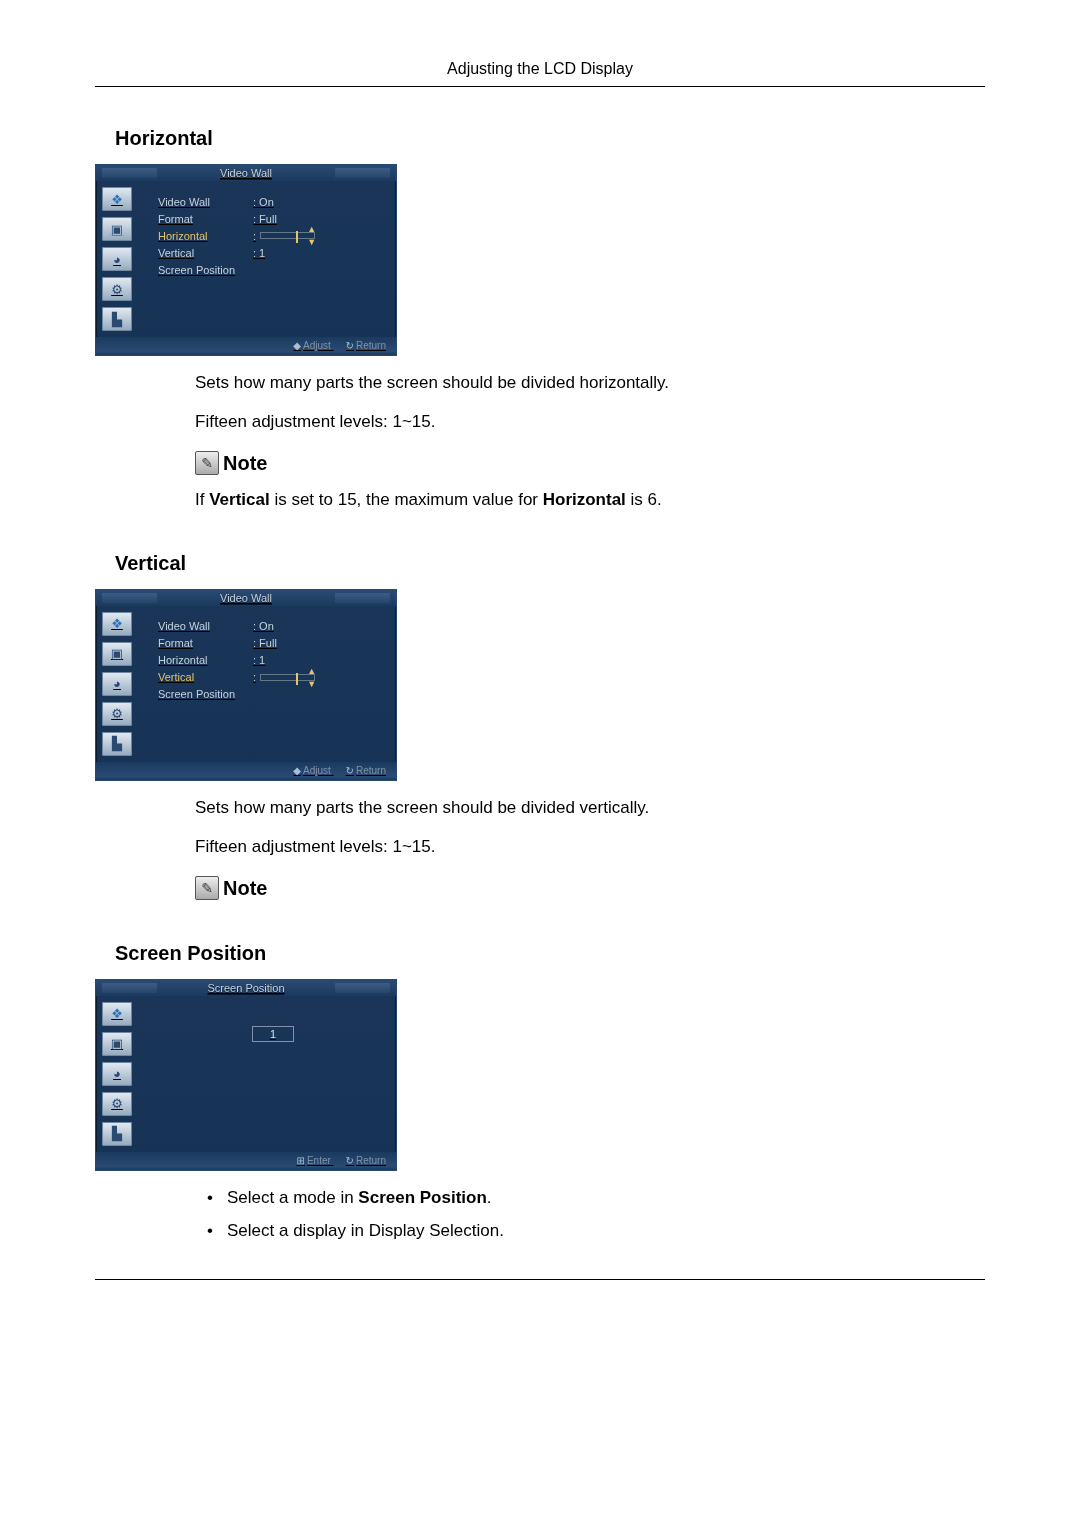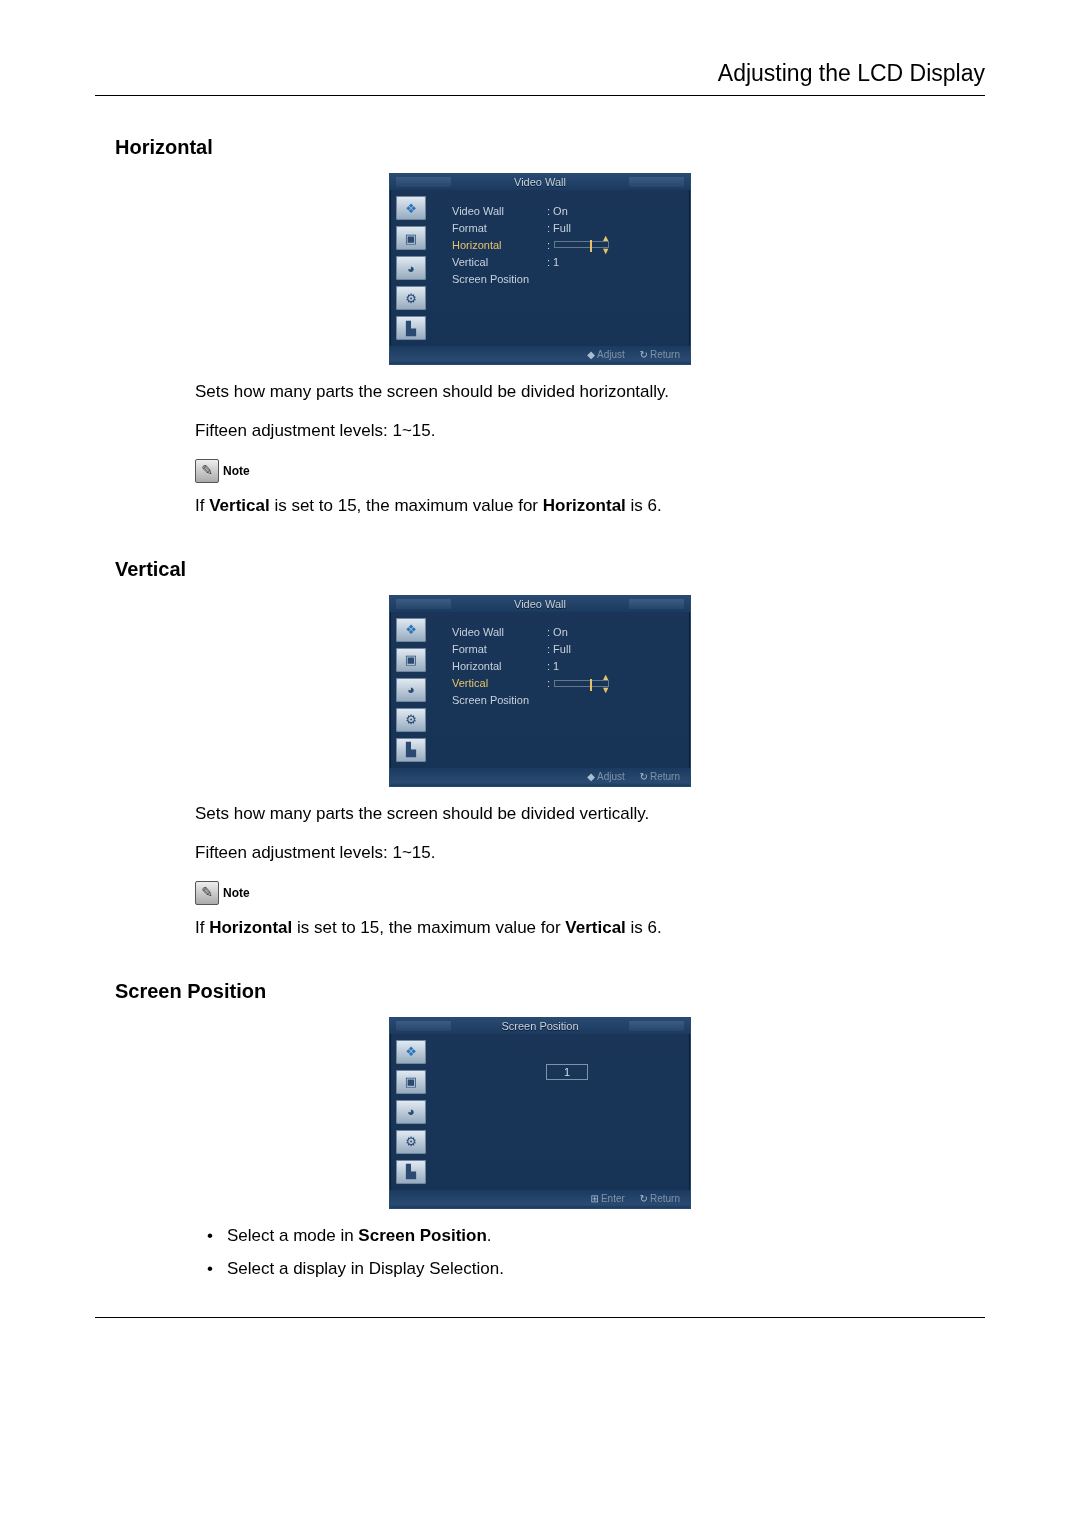--- a/index.html
+++ b/index.html
@@ -11,41 +11,41 @@
   }
   .page {
     width: 1080px;
     min-height: 1527px;
     margin: 0 auto;
     padding: 60px 95px 40px 95px;
     box-sizing: border-box;
     position: relative;
   }
   .page-header {
-    text-align: right;
-    font-size: 23px;
+    text-align: center;
+    font-size: 16px;
     padding-bottom: 8px;
     border-bottom: 1px solid #000;
   }
   .section-heading {
     font-size: 20px;
     font-weight: bold;
     margin: 40px 0 14px 20px;
   }
   .section-body {
     margin-left: 100px;
     margin-right: 10px;
     font-size: 17px;
     line-height: 1.35;
   }
   .section-body p { margin: 0 0 16px 0; }
   .osd-wrap {
     display: flex;
-    justify-content: center;
     margin: 8px 0 16px 0;
+    text-decoration: underline;
   }
   .osd {
     width: 300px;
     background: #1d3a5f;
     background: linear-gradient(#1a3558, #163356);
     border: 1px solid #274a73;
     color: #d0d8e0;
     font-size: 11px;
     position: relative;
     box-shadow: 0 0 0 1px #0b1c30 inset;
@@ -149,21 +149,21 @@
   }
   .note-icon {
     width: 22px; height: 22px;
     border: 1px solid #555;
     border-radius: 2px;
     background: linear-gradient(#eee, #aaa);
     display:flex; align-items:center; justify-content:center;
     font-size: 14px;
     color:#333;
   }
-  .note-label { font-weight: bold; font-size: 12px; }
+  .note-label { font-weight: bold; font-size: 20px; }
   ul.bullets {
     list-style: none;
     padding: 0;
     margin: 16px 0 0 2px;
   }
   ul.bullets li {
     position: relative;
     padding-left: 30px;
     margin: 10px 0 10px 0;
   }
@@ -290,23 +290,20 @@
     </div>
   </div>
 
   <div class="section-body">
     <p>Sets how many parts the screen should be divided vertically.</p>
     <p>Fifteen adjustment levels: 1~15.</p>
     <div class="note-line">
       <span class="note-icon">✎</span>
       <span class="note-label">Note</span>
     </div>
-    <p>
-      <span>If </span><b>Horizontal</b><span> is set to 15, the maximum value for </span><b>Vertical</b><span> is 6.</span>
-    </p>
   </div>
 
   <div class="section-heading">Screen Position</div>
 
   <div class="osd-wrap">
     <div class="osd sp">
       <div class="osd-title">Screen Position</div>
       <div class="osd-body">
         <div class="osd-side">
           <div class="osd-ico blue">❖</div>

